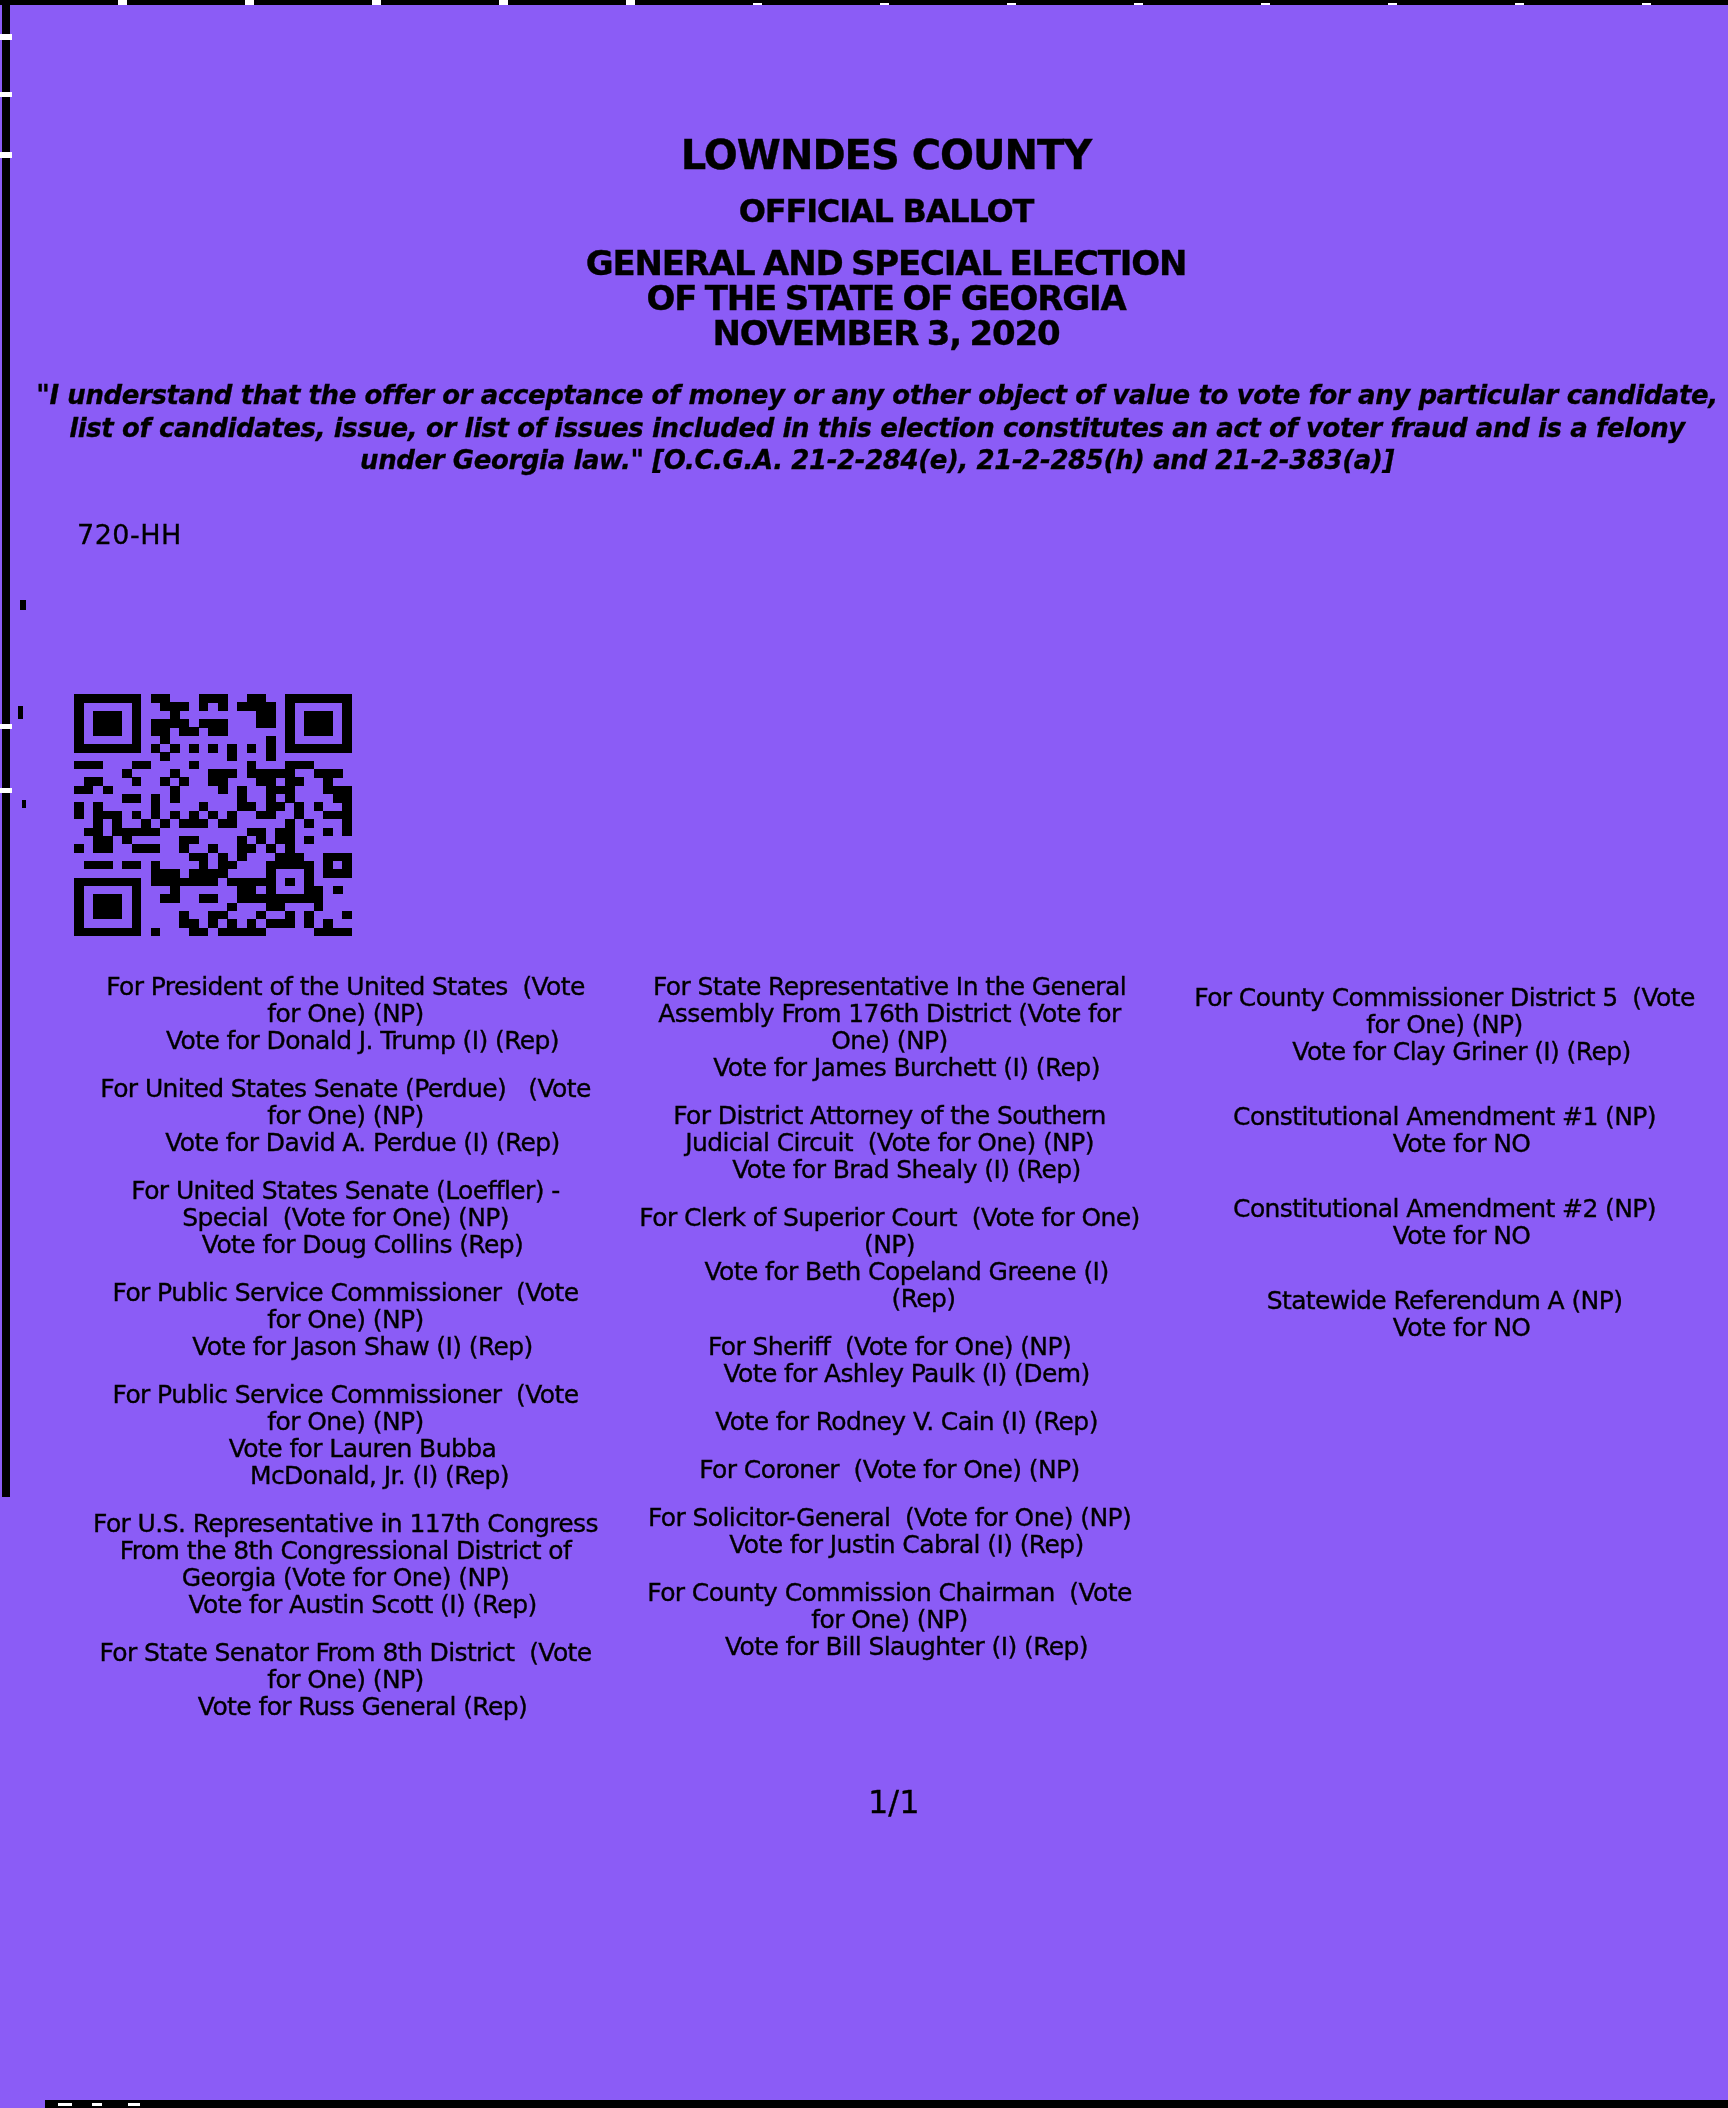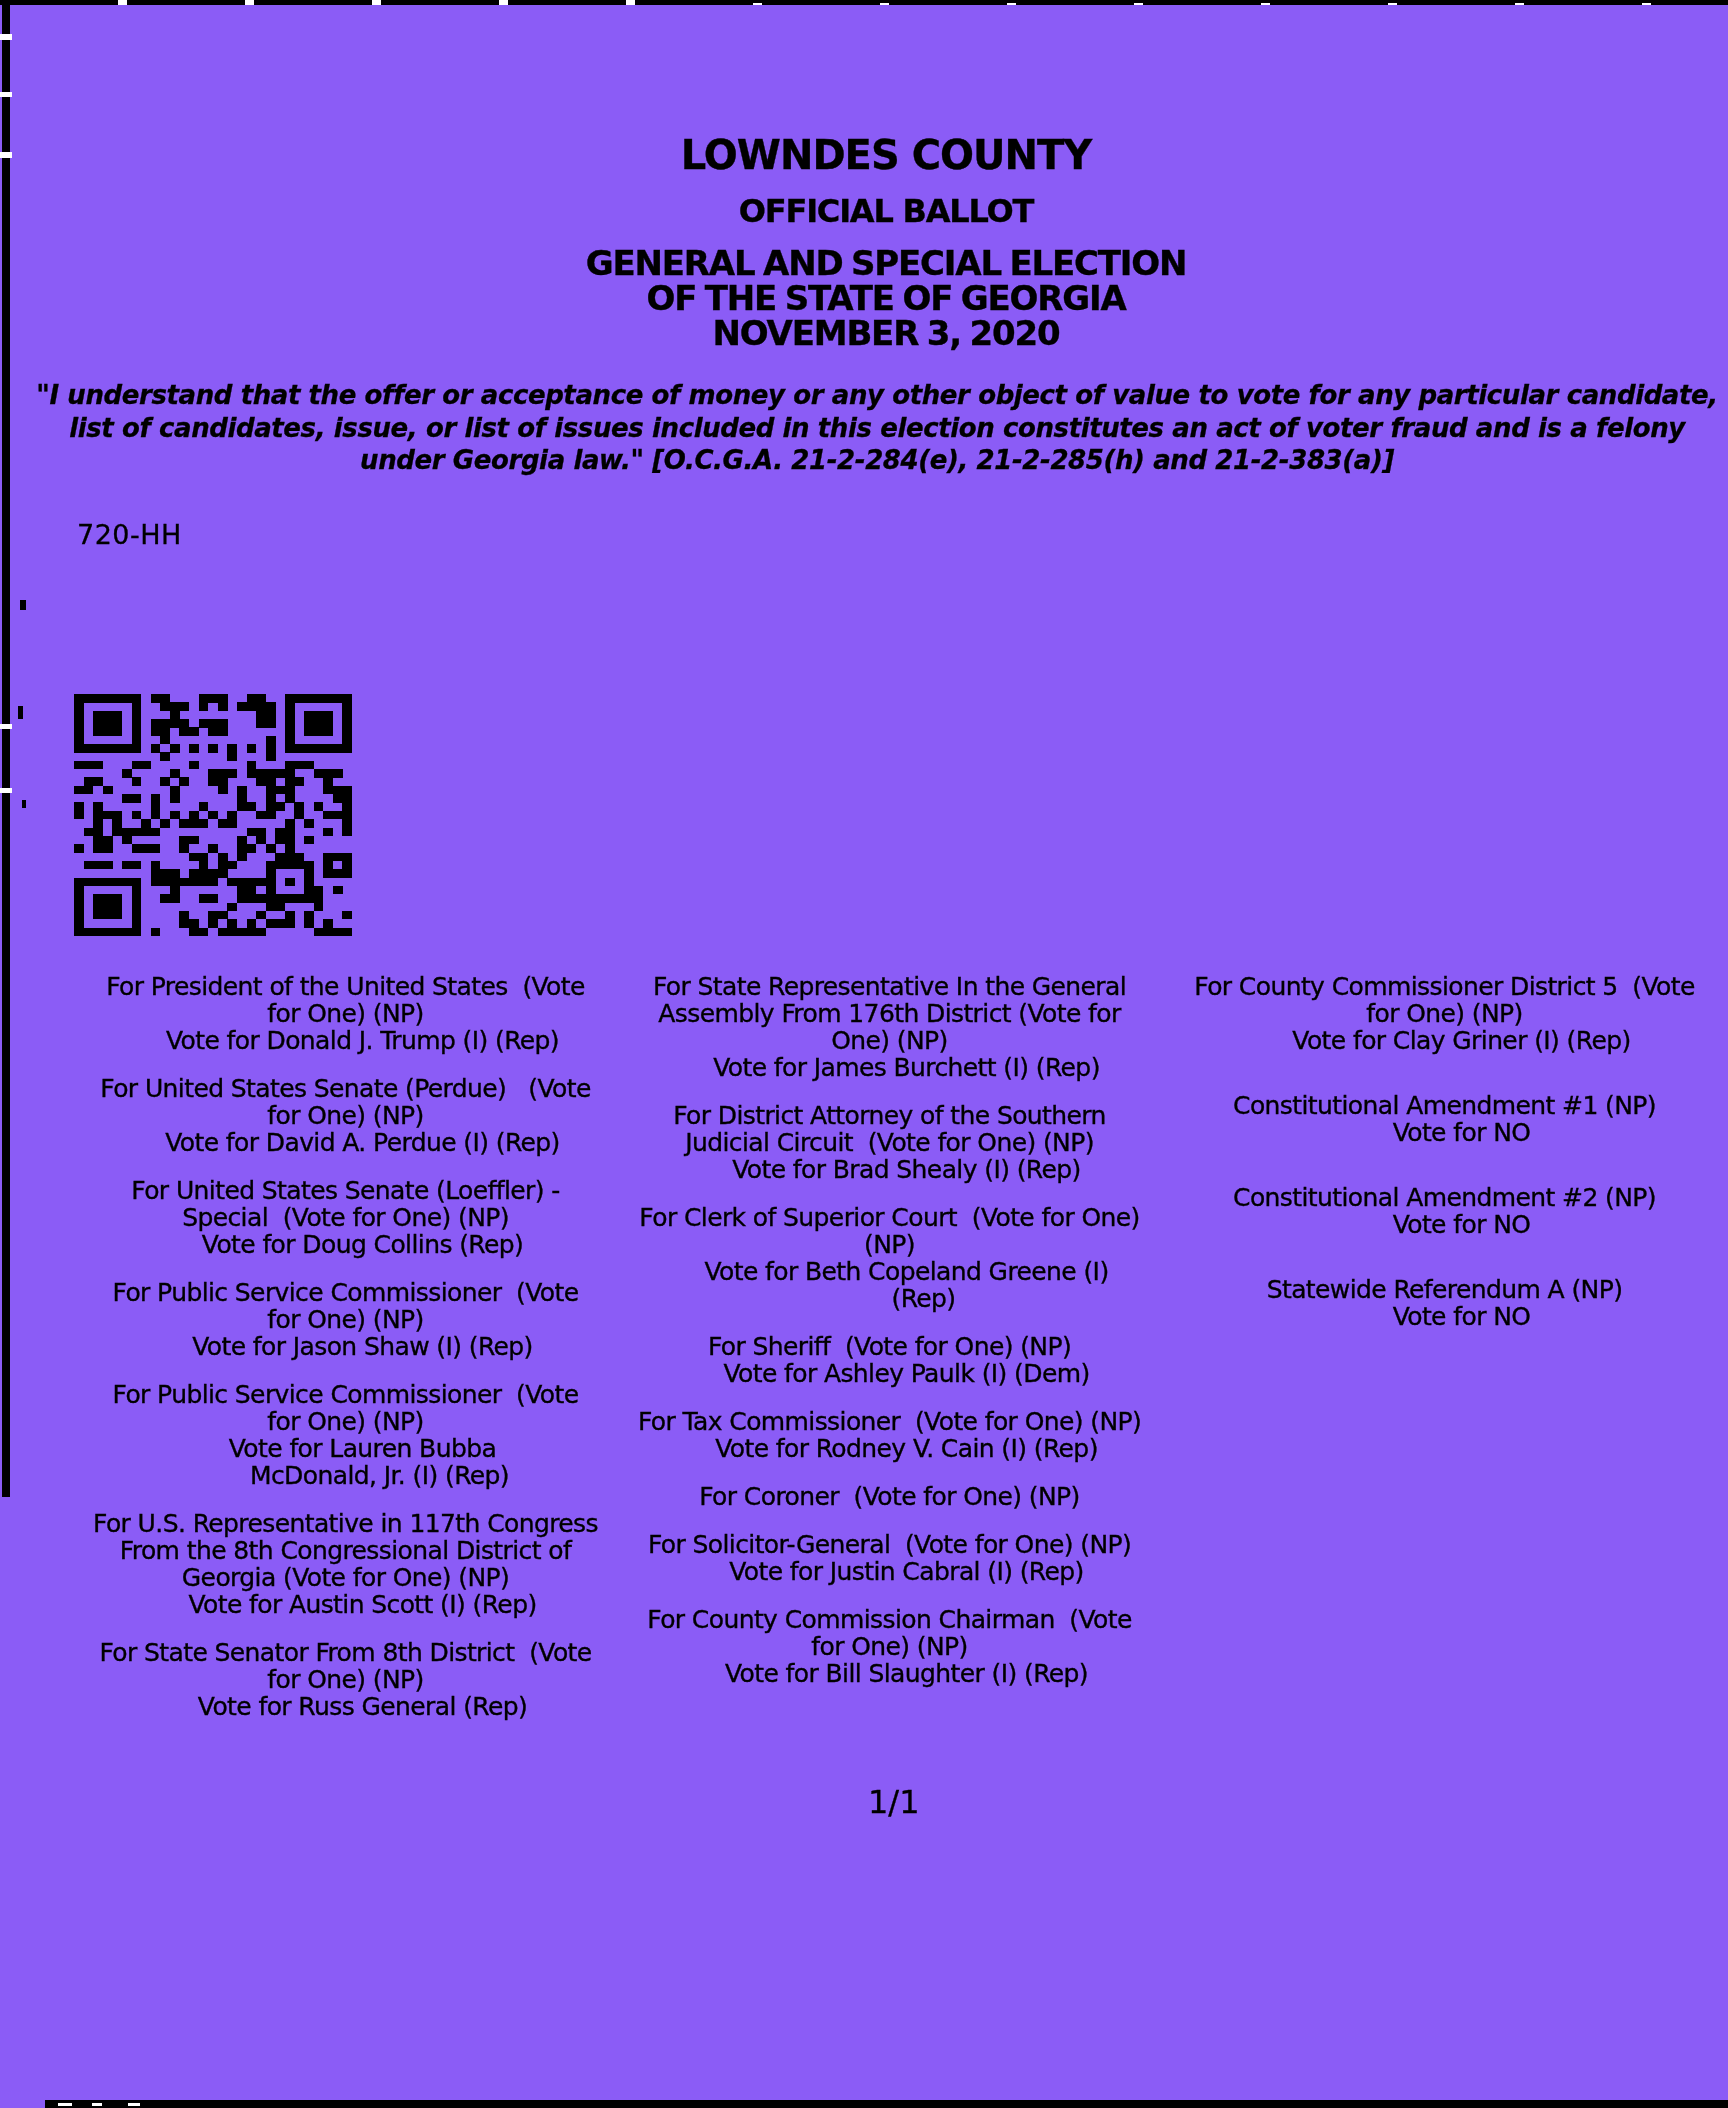--- a/index.html
+++ b/index.html
@@ -59,21 +59,21 @@
   
   .column{position:absolute;top:973px;}
   .line{
     white-space:pre;
     font-size:25px;line-height:27px;letter-spacing:-0.6px;
     -webkit-text-stroke:0.35px #000;
   }
   .indent1{padding-left:34px;}
   .indent2{padding-left:68px;}
   .contest{margin-bottom:21px;text-align:center;}
-  .col-idx-2 .contest{margin-bottom:38px;}
+  .col-idx-2 .contest{margin-bottom:38px;margin-top:11px;}
   
   .page-num{
     position:absolute;top:1783px;left:868px;
     font-size:32px;
     -webkit-text-stroke:0.3px #000;
   }
 </style>
 </head>
 <body>
 
@@ -552,21 +552,20 @@
           <div class="line">For Clerk of Superior Court  (Vote for One)</div>
           <div class="line">(NP)</div>
           <div class="line indent1">Vote for Beth Copeland Greene (I)</div>
           <div class="line indent2">(Rep)</div>
         </div>
         <div class="contest">
           <div class="line">For Sheriff  (Vote for One) (NP)</div>
           <div class="line indent1">Vote for Ashley Paulk (I) (Dem)</div>
         </div>
         <div class="contest">
-          <div class="line">For Tax Commissioner  (Vote for One) (NP)</div>
           <div class="line indent1">Vote for Rodney V. Cain (I) (Rep)</div>
         </div>
         <div class="contest">
           <div class="line">For Coroner  (Vote for One) (NP)</div>
         </div>
         <div class="contest">
           <div class="line">For Solicitor-General  (Vote for One) (NP)</div>
           <div class="line indent1">Vote for Justin Cabral (I) (Rep)</div>
         </div>
         <div class="contest">

